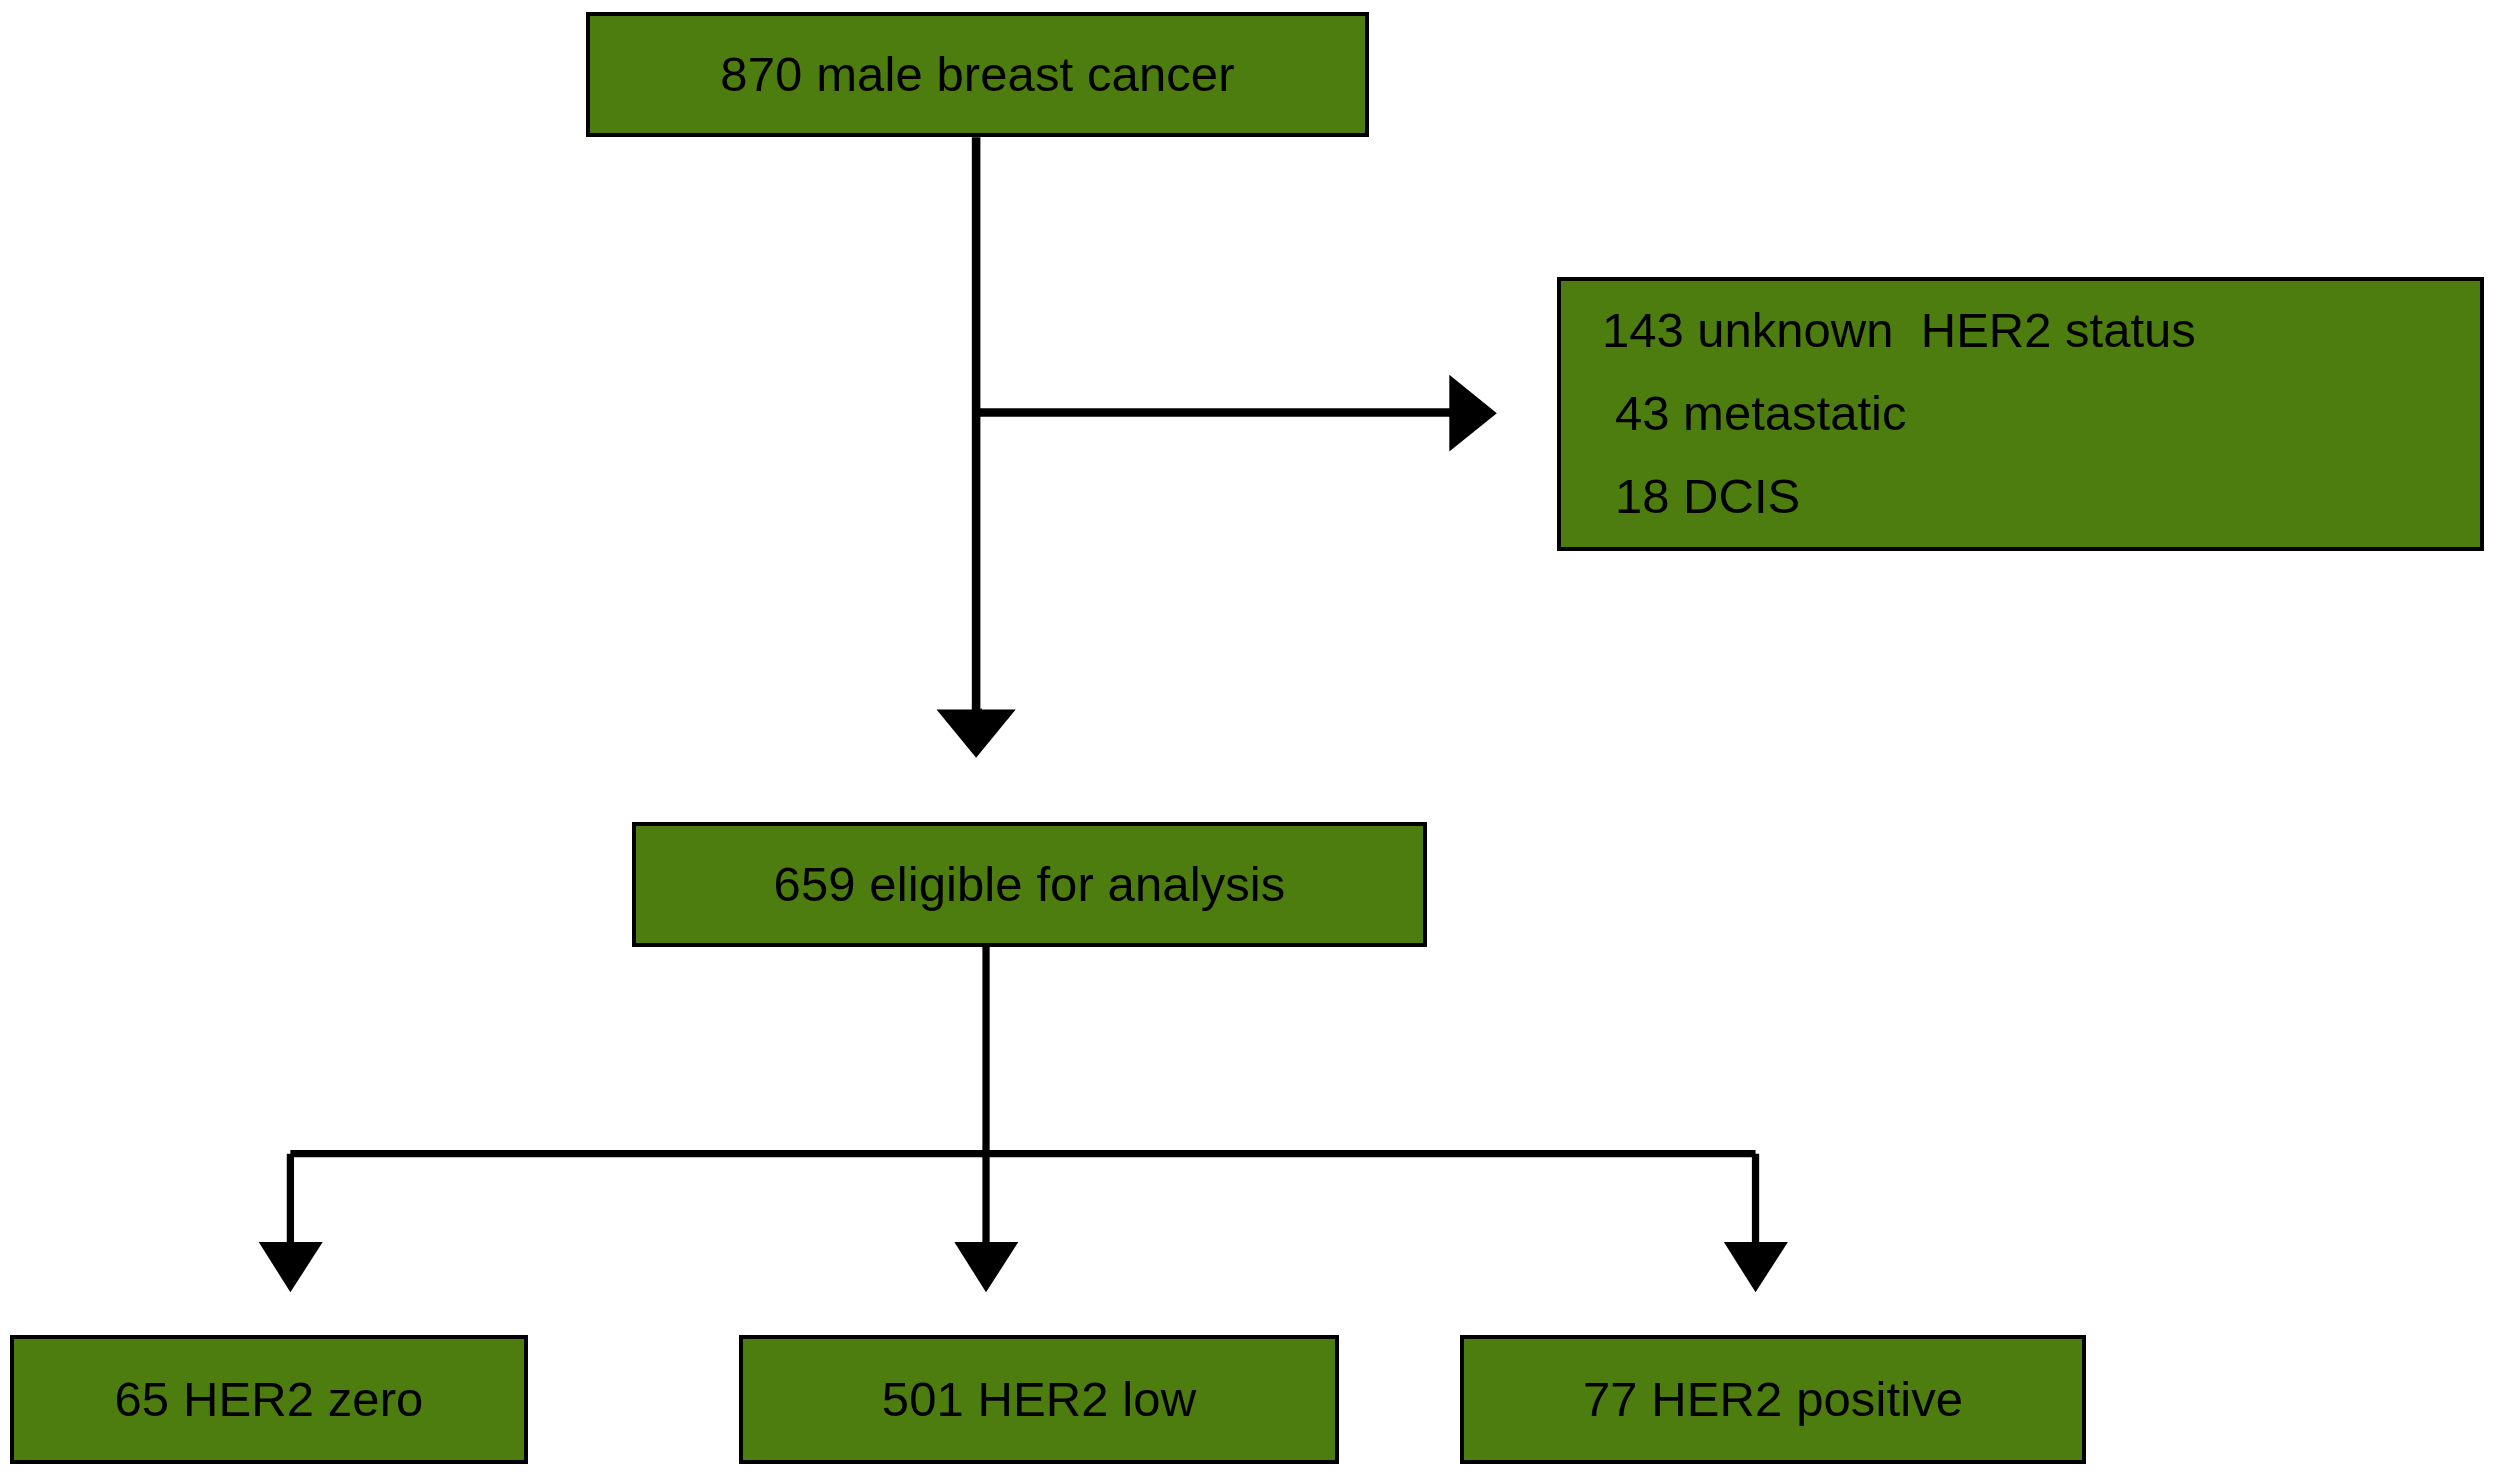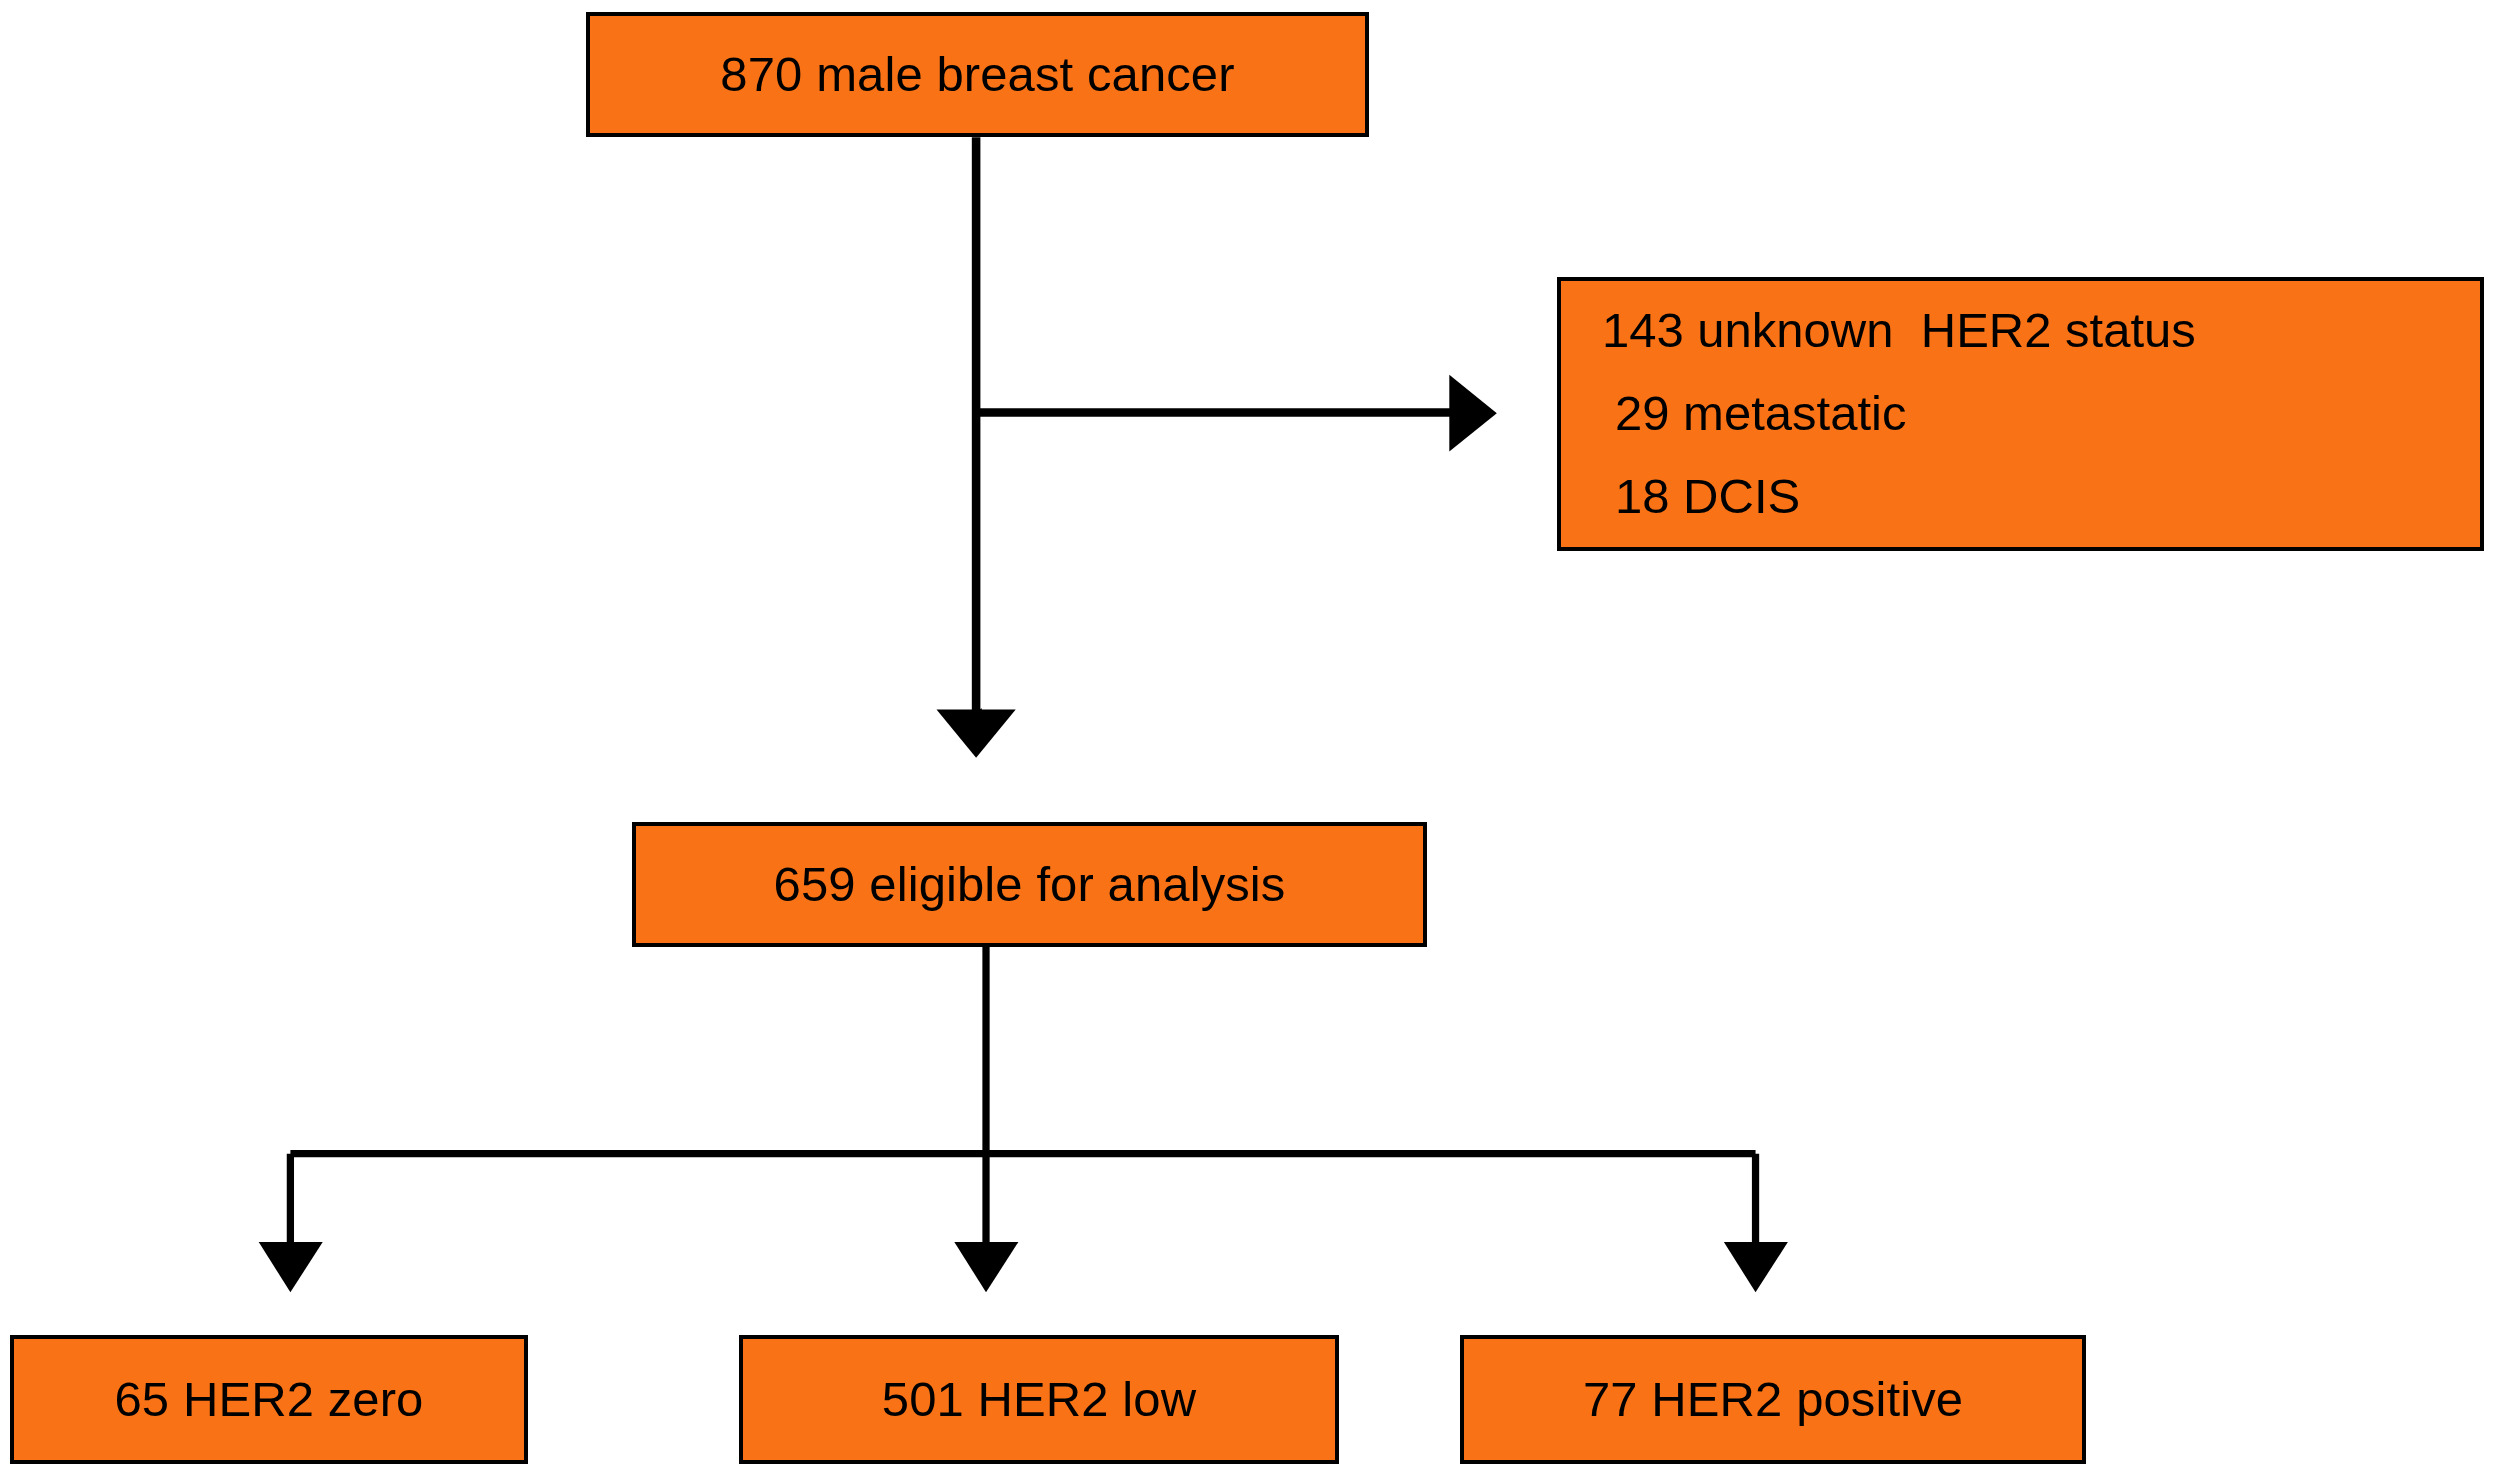--- a/index.html
+++ b/index.html
@@ -11,21 +11,21 @@
     position: relative;
     width: 2500px;
     height: 1481px;
     background: #ffffff;
     overflow: hidden;
     font-family: "Liberation Sans", sans-serif;
   }
   .flow-box {
     position: absolute;
     box-sizing: border-box;
-    background: #f97316;
+    background: #4d7c0f;
     border: 4.6px solid #000000;
     display: flex;
     align-items: center;
     color: #000000;
   }
   .flow-box.center-text {
     justify-content: center;
   }
   .box-label {
     font-size: 49px;
@@ -102,21 +102,21 @@
     <polygon points="2612,1882 2709,1882 2660,1958" fill="#000000"></polygon>
   </svg>
 
   <div class="flow-box center-text" id="box-top">
     <span class="box-label">870 male breast cancer</span>
   </div>
 
   <div class="flow-box" id="box-excluded">
     <div class="exclusion-list">
       <span class="exclusion-line">143 unknown  HER2 status</span>
-      <span class="exclusion-line indent">29 metastatic</span>
+      <span class="exclusion-line indent">43 metastatic</span>
       <span class="exclusion-line indent">18 DCIS</span>
     </div>
   </div>
 
   <div class="flow-box center-text" id="box-eligible">
     <span class="box-label">659 eligible for analysis</span>
   </div>
 
   <div class="flow-box center-text" id="box-zero">
     <span class="box-label">65 HER2 zero</span>

